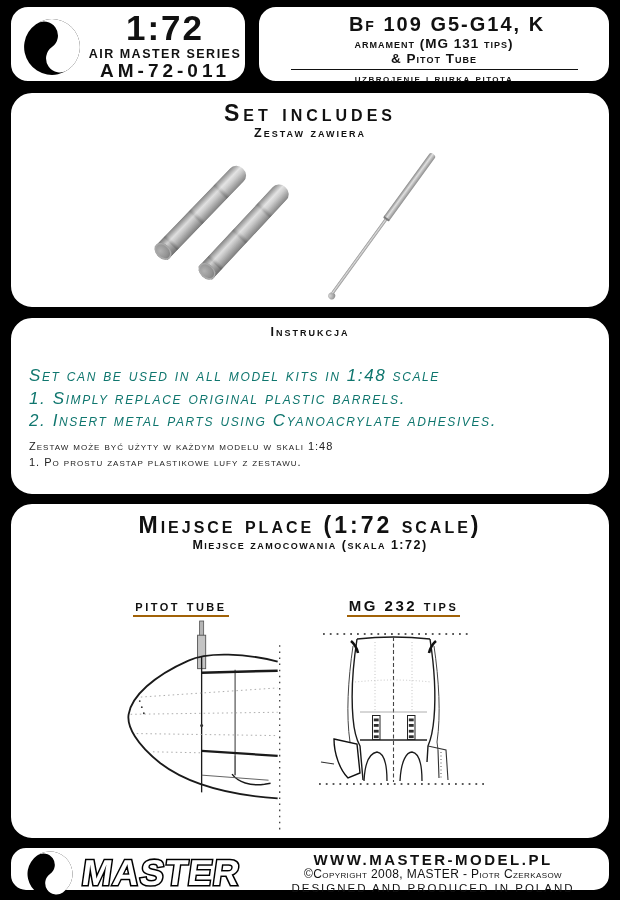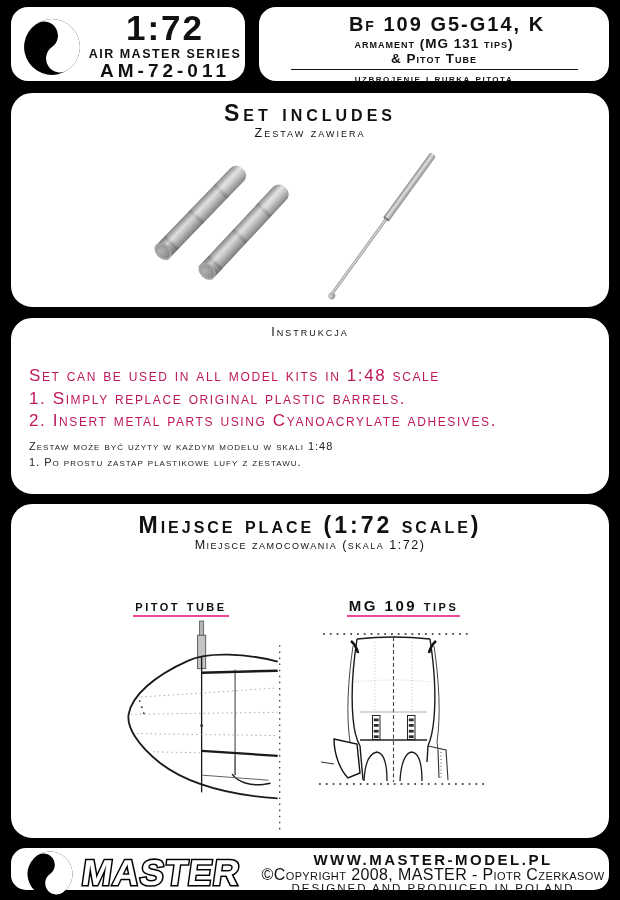--- a/index.html
+++ b/index.html
@@ -21,21 +21,21 @@
   .title2,.title3{font-size:13.5px;font-weight:700;letter-spacing:1px;line-height:15px;}
   .hdr-divider{width:82%;height:0;border-top:1.6px solid #111;margin:3px auto 2px auto;}
   .subpl{font-size:11.5px;font-weight:700;letter-spacing:1.5px;line-height:13px;}
 
   
   .sec1{left:8px;top:90px;width:604px;height:220px;}
   .sec2{left:8px;top:315px;width:604px;height:182px;}
   .sec3{left:8px;top:501px;width:604px;height:340px;}
 
   .h1{font-size:23px;font-weight:700;letter-spacing:4px;line-height:26px;}
-  .h2{font-size:12.5px;font-weight:400;letter-spacing:2px;line-height:15px;}
+  .h2{font-size:12.5px;font-weight:700;letter-spacing:2px;line-height:15px;}
   .sec-head{position:absolute;left:0;right:0;text-align:center;}
 
   
   .parts{position:absolute;left:0;top:0;width:100%;height:100%;}
   .barrel{position:absolute;width:118px;height:19px;transform-origin:0 50%;
           border-radius:0 9px 9px 0;
           background:
             linear-gradient(180deg,rgba(80,80,80,.50) 0%,rgba(255,255,255,.55) 36%,rgba(255,255,255,.2) 55%,rgba(55,55,55,.45) 100%),
             linear-gradient(90deg,#9a9a9a 0%,#9a9a9a 11%,#7f7f7f 12%,#b9b9b9 15%,#b0b0b0 41%,#8d8d8d 43%,#bdbdbd 46%,#b8b8b8 71%,#939393 73%,#c4c4c4 76%,#c0c0c0 100%);}
   .muzzle{position:absolute;left:-4px;top:0;width:14px;height:19px;border-radius:50%;
@@ -44,37 +44,37 @@
   .rod{position:absolute;width:176px;height:7px;transform-origin:0 50%;}
   .rod .ball{position:absolute;left:-2px;top:0.5px;width:7px;height:7px;border-radius:50%;
           background:radial-gradient(circle at 35% 30%,#d6d6d6,#8d8d8d 80%);}
   .rod .thin{position:absolute;left:4px;top:1.6px;width:94px;height:3.8px;border-radius:2px;
           background:linear-gradient(180deg,#8a8a8a,#dcdcdc 45%,#8f8f8f);}
   .rod .thick{position:absolute;left:97px;top:0.4px;width:79px;height:6.2px;border-radius:0 3px 3px 0;
           background:linear-gradient(180deg,#868686,#e0e0e0 42%,#8a8a8a);}
   .rod .step{position:absolute;left:95px;top:0.2px;width:3px;height:6.6px;background:#7c7c7c;border-radius:1px;}
 
   
-  .instr-en{position:absolute;left:18px;top:47px;font-size:17px;letter-spacing:1.6px;line-height:22.5px;color:#be185d;}
+  .instr-en{position:absolute;left:18px;top:47px;font-size:17px;letter-spacing:1.6px;line-height:22.5px;color:#0f766e;font-style:italic;}
   .instr-pl{position:absolute;left:18px;top:121px;font-size:11px;letter-spacing:1px;line-height:15.5px;color:#222;}
 
   
   .fig-label{position:absolute;top:93px;font-size:15px;font-weight:700;letter-spacing:2.5px;text-align:center;}
-  .fig-label span{display:inline-block;border-bottom:2px solid #ec4899;padding:0 2px 1px 2px;}
+  .fig-label span{display:inline-block;border-bottom:2px solid #a16207;padding:0 2px 1px 2px;}
   .fig-left{left:80px;width:180px;}
   .fig-right{left:300px;width:185px;}
   .svgfig{position:absolute;}
 
   
   .foot{left:8px;top:845px;width:604px;height:48px;border-radius:18px;}
   .logo-bottom{position:absolute;left:14px;top:1px;width:50px;height:50px;}
   .wordmark{position:absolute;left:70px;top:5px;width:200px;height:40px;}
   .foot-text{position:absolute;left:248px;top:3px;width:348px;text-align:center;}
   .web{font-size:15px;font-weight:700;letter-spacing:2.5px;line-height:17px;}
-  .copy{font-size:16px;font-weight:400;letter-spacing:.4px;line-height:13.5px;}
+  .copy{font-size:12px;font-weight:400;letter-spacing:.4px;line-height:13.5px;}
   .origin{font-size:11.5px;font-weight:400;letter-spacing:2px;line-height:13.5px;}
 </style>
 </head>
 <body>
 
 <div class="page">
 
   <div class="panel hdr-left">
     <svg class="logo-top" viewBox="0 0 60 60">
       <g transform="rotate(-35 30 30)">
@@ -137,21 +137,21 @@
   <div class="panel sec3">
     <div class="sec-head" style="top:8px;">
       <div class="h1 sc" style="letter-spacing:3px;">Miejsce place (1:72 scale)</div>
       <div class="h2 sc" style="letter-spacing:1.5px;">Miejsce zamocowania (skala 1:72)</div>
     </div>
 
     <div class="fig-label fig-left sc">
       <span>pitot tube</span>
     </div>
     <div class="fig-label fig-right sc">
-      <span>MG 109 tips</span>
+      <span>MG 232 tips</span>
     </div>
 
     <svg class="svgfig" style="left:84px;top:116px;" width="195" height="218" viewBox="0 0 190 215">
       <rect x="102" y="1" width="4" height="16" fill="#b5b5b5" stroke="#555" stroke-width="0.8"></rect>
       <rect x="100" y="15" width="8" height="33" fill="#c4c4c4" stroke="#555" stroke-width="0.9"></rect>
       <g fill="none" stroke="#1a1a1a">
         <path d="M179,41 C148,33 110,31 91,40 C57,55 35,75 32,93 C30,105 40,123 63,141 C93,164 137,173 179,176" stroke-width="1.8"></path>
         <path d="M104,36 L104,170" stroke-width="1.3"></path>
         <path d="M137,49 L137,153" stroke-width="1" stroke="#333"></path>
         <path d="M104,52 L179,50" stroke-width="2.4"></path>

